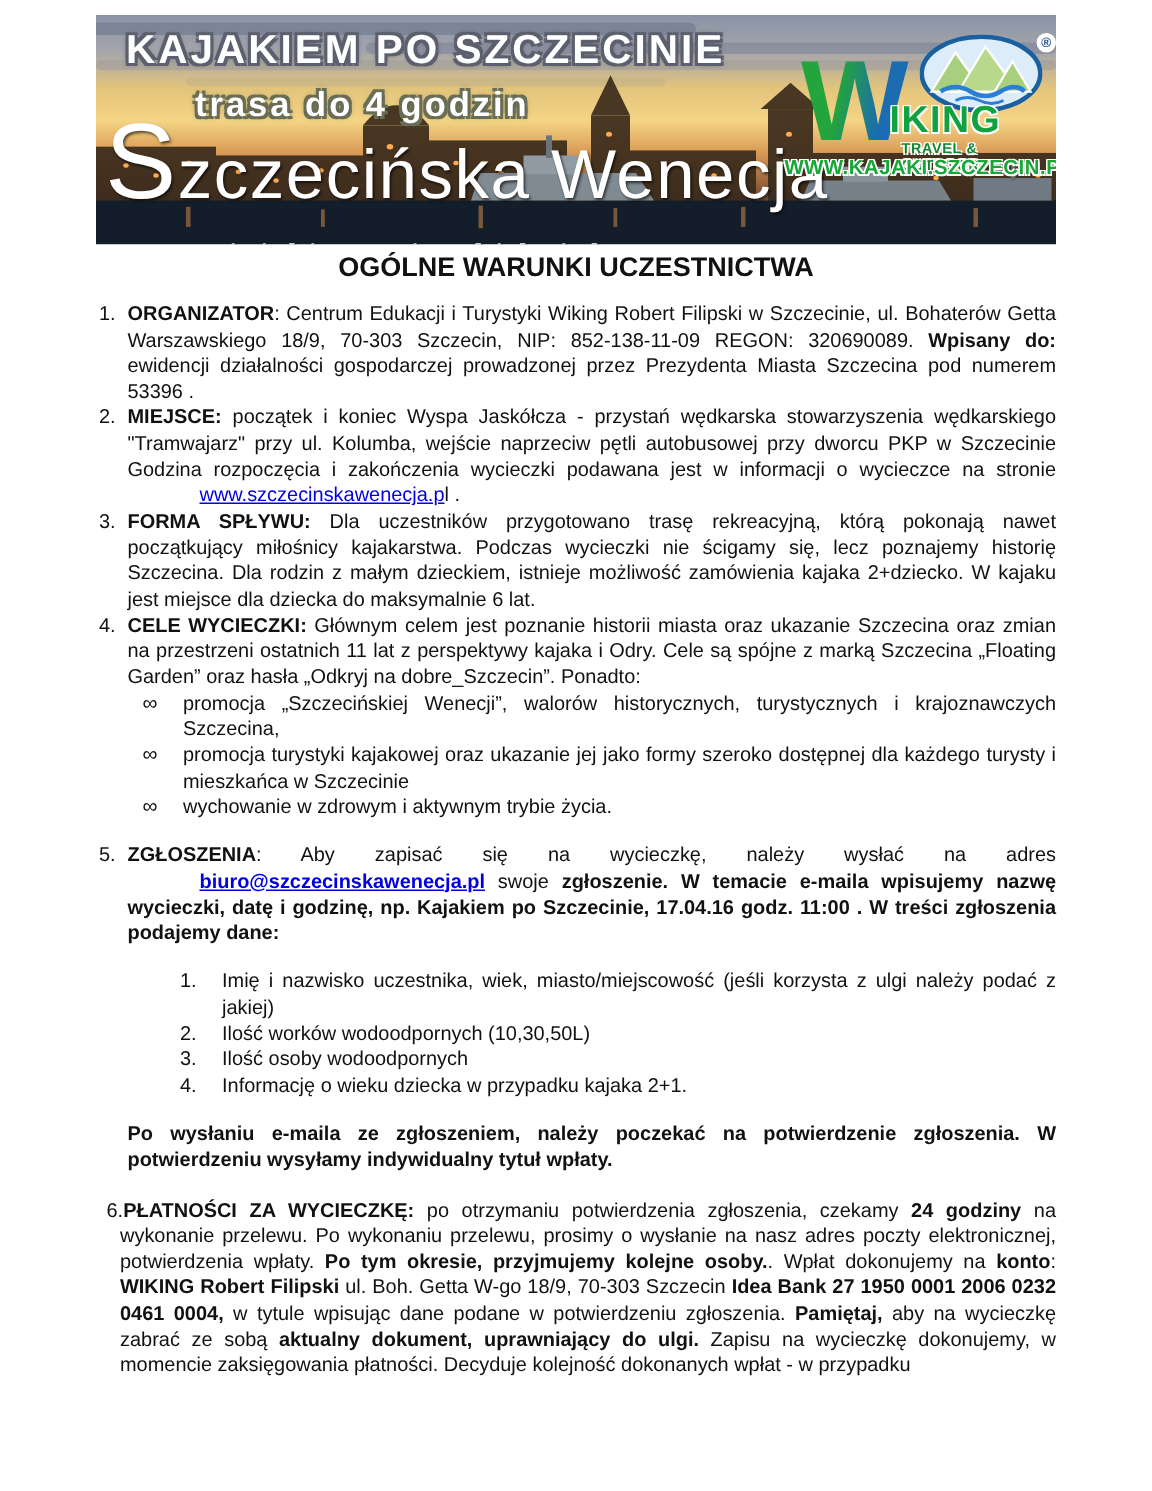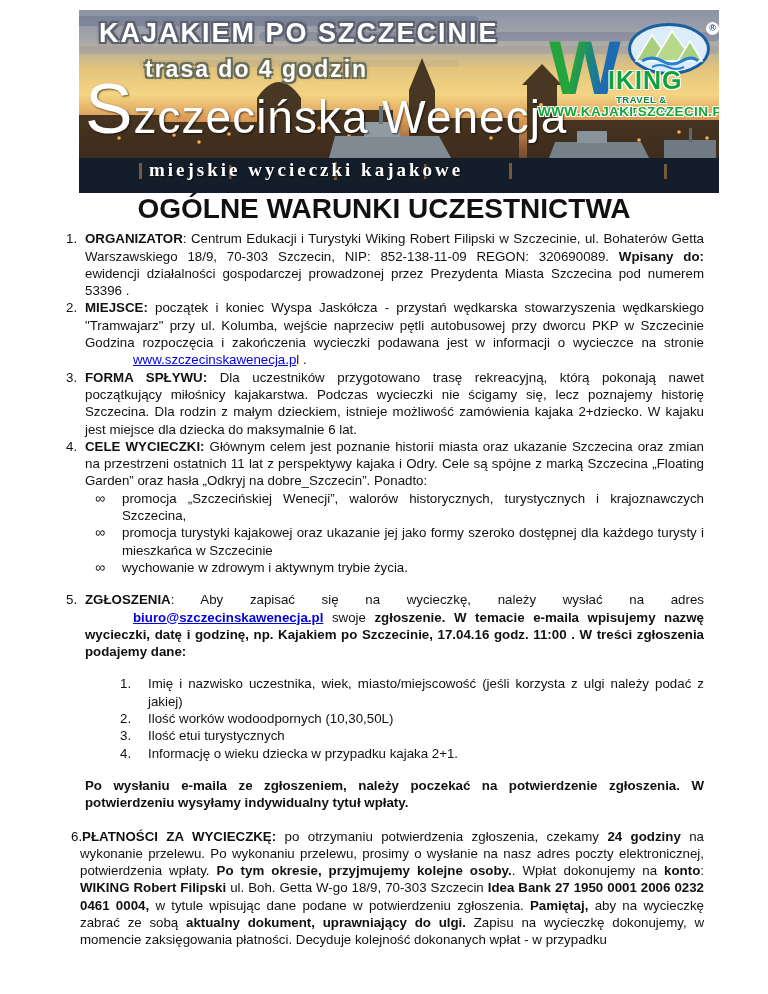--- a/index.html
+++ b/index.html
@@ -4,21 +4,21 @@
 <style>
   html,body{margin:0;padding:0;}
   body{
     width:768px;height:994px;background:#ffffff;
     font-family:"Liberation Sans",sans-serif;color:#111;
     position:relative;overflow:hidden;
   }
   .page{width:640px;margin:0 auto;padding-top:10px;}
 
   
-  .banner{position:relative;width:640px;height:183px;overflow:hidden;margin-left:15px;}
+  .banner{position:relative;width:640px;height:153px;overflow:hidden;}
   .banner svg.bg{position:absolute;inset:0;width:100%;height:100%;display:block;}
   .banner-title{
     position:absolute;left:20px;top:8px;font-size:27px;font-weight:bold;color:#fff;
     letter-spacing:2px;
     text-shadow:2px 2px 0 #5c5f6e,-2px -2px 0 #5c5f6e,2px -2px 0 #5c5f6e,-2px 2px 0 #5c5f6e,0 0 4px #444;
   }
   .banner-subtitle{
     position:absolute;left:66px;top:46px;font-size:23px;font-weight:bold;color:#fff;
     letter-spacing:2px;
     text-shadow:2px 2px 0 #6a6d55,-2px -2px 0 #6a6d55,2px -2px 0 #6a6d55,-2px 2px 0 #6a6d55,0 0 4px #554;
@@ -53,21 +53,21 @@
     position:absolute;left:537px;top:84px;font-size:9.5px;font-weight:bold;color:#0c8a32;letter-spacing:.5px;
     text-shadow:-1px -1px 0 #fff,1px -1px 0 #fff,-1px 1px 0 #fff,1px 1px 0 #fff;
   }
   .logo-site{
     position:absolute;left:459px;top:94px;font-size:13.5px;font-weight:800;color:#17a637;letter-spacing:.4px;
     text-shadow:-1px -1px 0 #fff,1px -1px 0 #fff,-1px 1px 0 #fff,1px 1px 0 #fff;
   }
 
   
   .doc{font-size:13.3px;line-height:17.3px;}
-  .doc-title{font-size:28px;font-weight:bold;text-align:center;margin:7px 0 13px 0;color:#111;}
+  .doc-title{font-size:18px;font-weight:bold;text-align:center;margin:7px 0 13px 0;color:#111;}
   .item{display:flex;}
   .item .num{flex:0 0 19px;padding-left:2px;}
   .item .txt{flex:1;text-align:justify;}
   .b{font-weight:bold;}
   .l{color:#0000e0;text-decoration:underline;margin-left:48px;}
   .brow{display:flex;}
   .brow .bul{flex:0 0 27px;margin-left:31px;font-size:14px;}
   .brow .btxt{flex:1;text-align:justify;}
   .srow{display:flex;}
   .srow .snum{flex:0 0 28px;margin-left:56px;}
@@ -224,21 +224,21 @@
       <div class="srow">
         <div class="snum">1.</div>
         <div class="stxt">Imię i nazwisko uczestnika, wiek, miasto/miejscowość (jeśli korzysta z ulgi należy podać z jakiej)</div>
       </div>
       <div class="srow">
         <div class="snum">2.</div>
         <div class="stxt">Ilość worków wodoodpornych (10,30,50L)</div>
       </div>
       <div class="srow">
         <div class="snum">3.</div>
-        <div class="stxt">Ilość etui turystycznych</div>
+        <div class="stxt">Ilość osoby wodoodpornych</div>
       </div>
       <div class="srow">
         <div class="snum">4.</div>
         <div class="stxt">Informację o wieku dziecka w przypadku kajaka 2+1.</div>
       </div>
     </div>
 
     <div class="boldpara">Po wysłaniu e-maila ze zgłoszeniem, należy poczekać na potwierdzenie zgłoszenia. W potwierdzeniu wysyłamy indywidualny tytuł wpłaty.</div>
 
     <div class="item6"><span class="num6">6.</span><span><span class="b">PŁATNOŚCI ZA WYCIECZKĘ:</span><span> po otrzymaniu potwierdzenia zgłoszenia, czekamy </span><span class="b">24 godziny</span><span> na wykonanie przelewu. Po wykonaniu przelewu, prosimy o wysłanie na nasz adres poczty elektronicznej, potwierdzenia wpłaty. </span><span class="b">Po tym okresie, przyjmujemy kolejne osoby.</span><span>. Wpłat dokonujemy na  </span><span class="b">konto</span><span>: </span><span class="b">WIKING Robert Filipski</span><span> ul. Boh. Getta W-go 18/9, 70-303 Szczecin </span><span class="b">Idea Bank 27 1950 0001 2006 0232 0461 0004,</span><span> w tytule wpisując dane podane w potwierdzeniu zgłoszenia. </span><span class="b">Pamiętaj,</span><span> aby na wycieczkę zabrać ze sobą </span><span class="b">aktualny dokument, uprawniający do ulgi.</span><span> Zapisu na wycieczkę dokonujemy, w momencie zaksięgowania płatności. Decyduje kolejność dokonanych wpłat - w przypadku</span></span></div>

